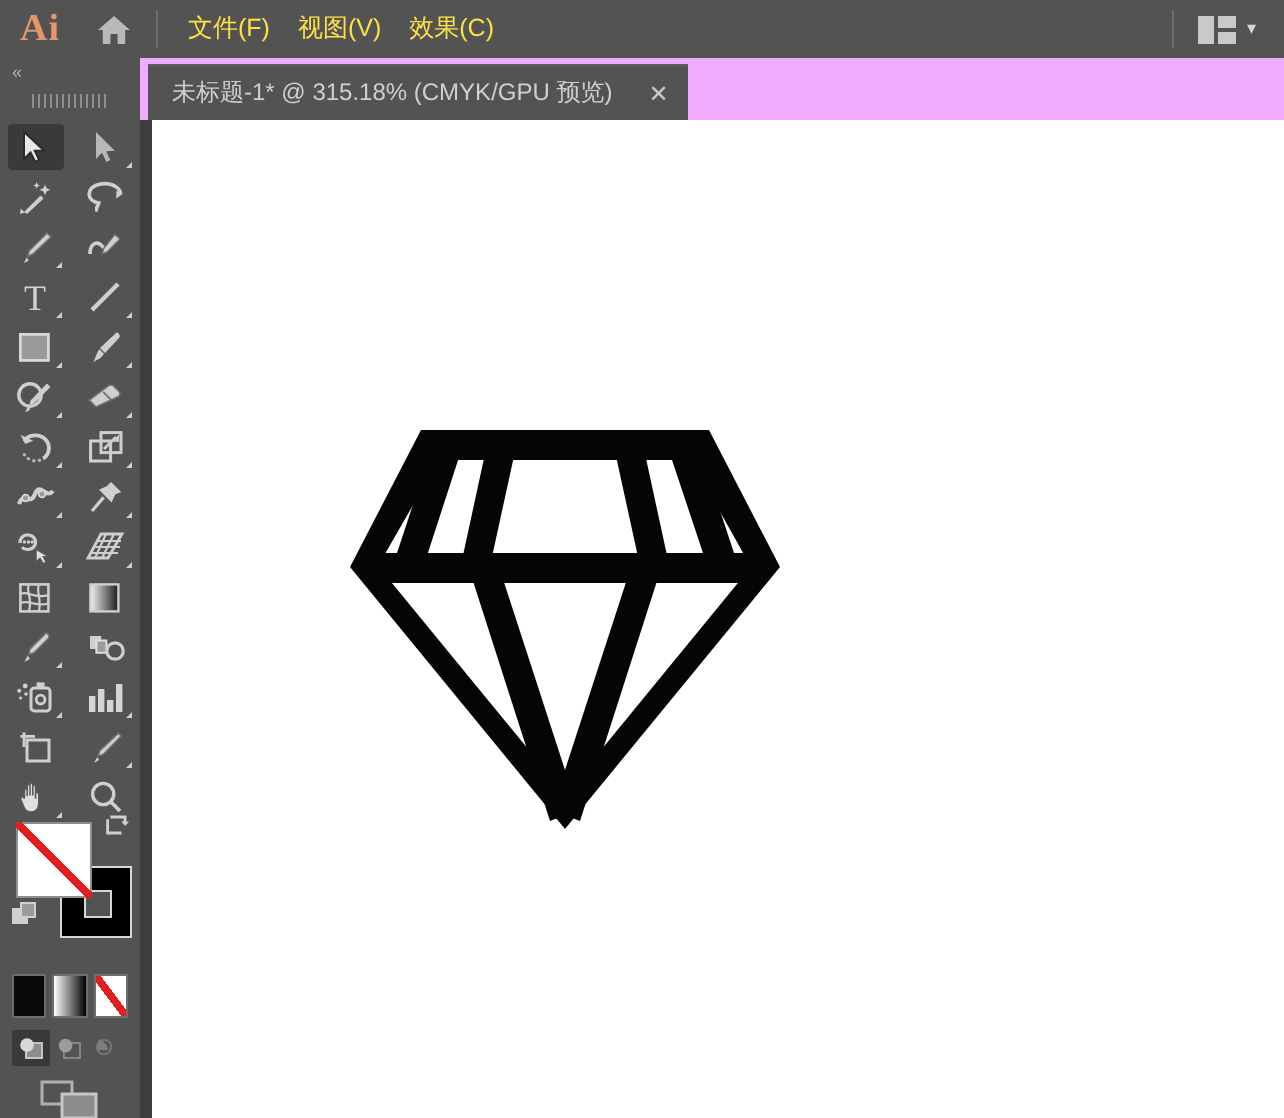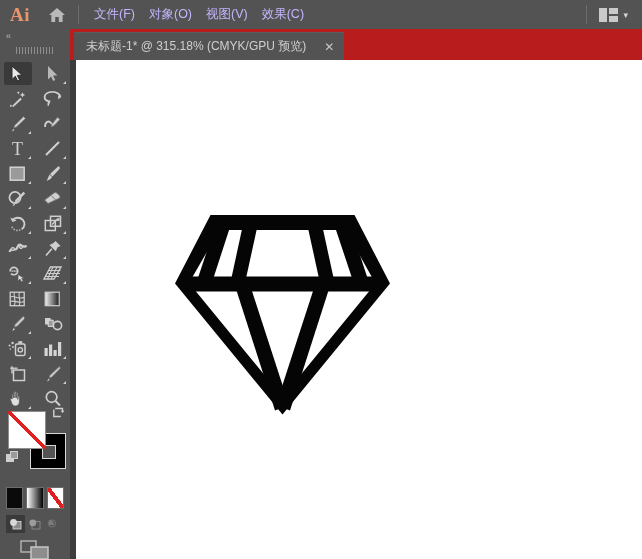--- a/index.html
+++ b/index.html
@@ -18,31 +18,31 @@
     display: flex; align-items: center;
   }
   .ai-logo {
     width: 40px; height: 29px; display: flex; align-items: center; justify-content: center;
     color: #e8956b; font-size: 19px; font-weight: bold; letter-spacing: .5px;
     font-family: "Liberation Serif", serif;
   }
   .home-icon { width: 34px; height: 29px; display: flex; align-items: center; justify-content: center; }
   .vsep { width: 1px; height: 19px; background: #6e6e6e; margin: 0 8px 0 4px; }
   .menu-item {
-    color: #c4b5fd; font-size: 12.5px; padding: 0 7px; height: 29px;
+    color: #fde047; font-size: 12.5px; padding: 0 7px; height: 29px;
     display: flex; align-items: center; white-space: nowrap; cursor: default;
   }
   .ws-right { margin-left: auto; display: flex; align-items: center; height: 29px; padding-right: 8px; }
   .ws-icon { display: flex; align-items: center; justify-content: center; width: 26px; height: 29px; }
   .ws-chevron { color: #d6d6d6; font-size: 9px; padding: 0 6px 0 2px; }
 
   
   .tabbar {
     position: absolute; left: 70px; top: 29px; width: 572px; height: 31px;
-    background: #b91c1c;
+    background: #f0abfc;
   }
   .tab {
     position: absolute; left: 4px; top: 3px; height: 28px;
     background: #535353; display: flex; align-items: center;
     padding: 0 6px 0 12px; border-top: 1px solid #5c5c5c;
   }
   .tab-title { color: #cfcfcf; font-size: 12px; white-space: nowrap; }
   .tab-close { color: #c8c8c8; font-size: 12px; margin-left: 14px; padding: 0 4px; line-height: 1; }
 
   
@@ -137,21 +137,20 @@
   <div class="menubar">
     <div class="ai-logo">Ai</div>
     <div class="home-icon">
       <svg width="20" height="18" viewBox="0 0 20 18">
         <path d="M10 2 L18 9 L15.6 9 L15.6 16 L11.8 16 L11.8 11 L8.2 11 L8.2 16 L4.4 16 L4.4 9 L2 9 Z" fill="#b9b9b9"></path>
       </svg>
     </div>
     <div class="vsep"></div>
 
     <div class="menu-item">文件(F)</div>
-    <div class="menu-item">对象(O)</div>
     <div class="menu-item">视图(V)</div>
     <div class="menu-item">效果(C)</div>
 
     <div class="ws-right">
       <div class="vsep"></div>
       <div class="ws-icon">
         <svg width="19" height="14" viewBox="0 0 19 14">
           <rect x="0" y="0" width="8" height="14" fill="#c9c9c9"></rect>
           <rect x="10" y="0" width="9" height="6" fill="#c9c9c9"></rect>
           <rect x="10" y="8" width="9" height="6" fill="#c9c9c9"></rect>

